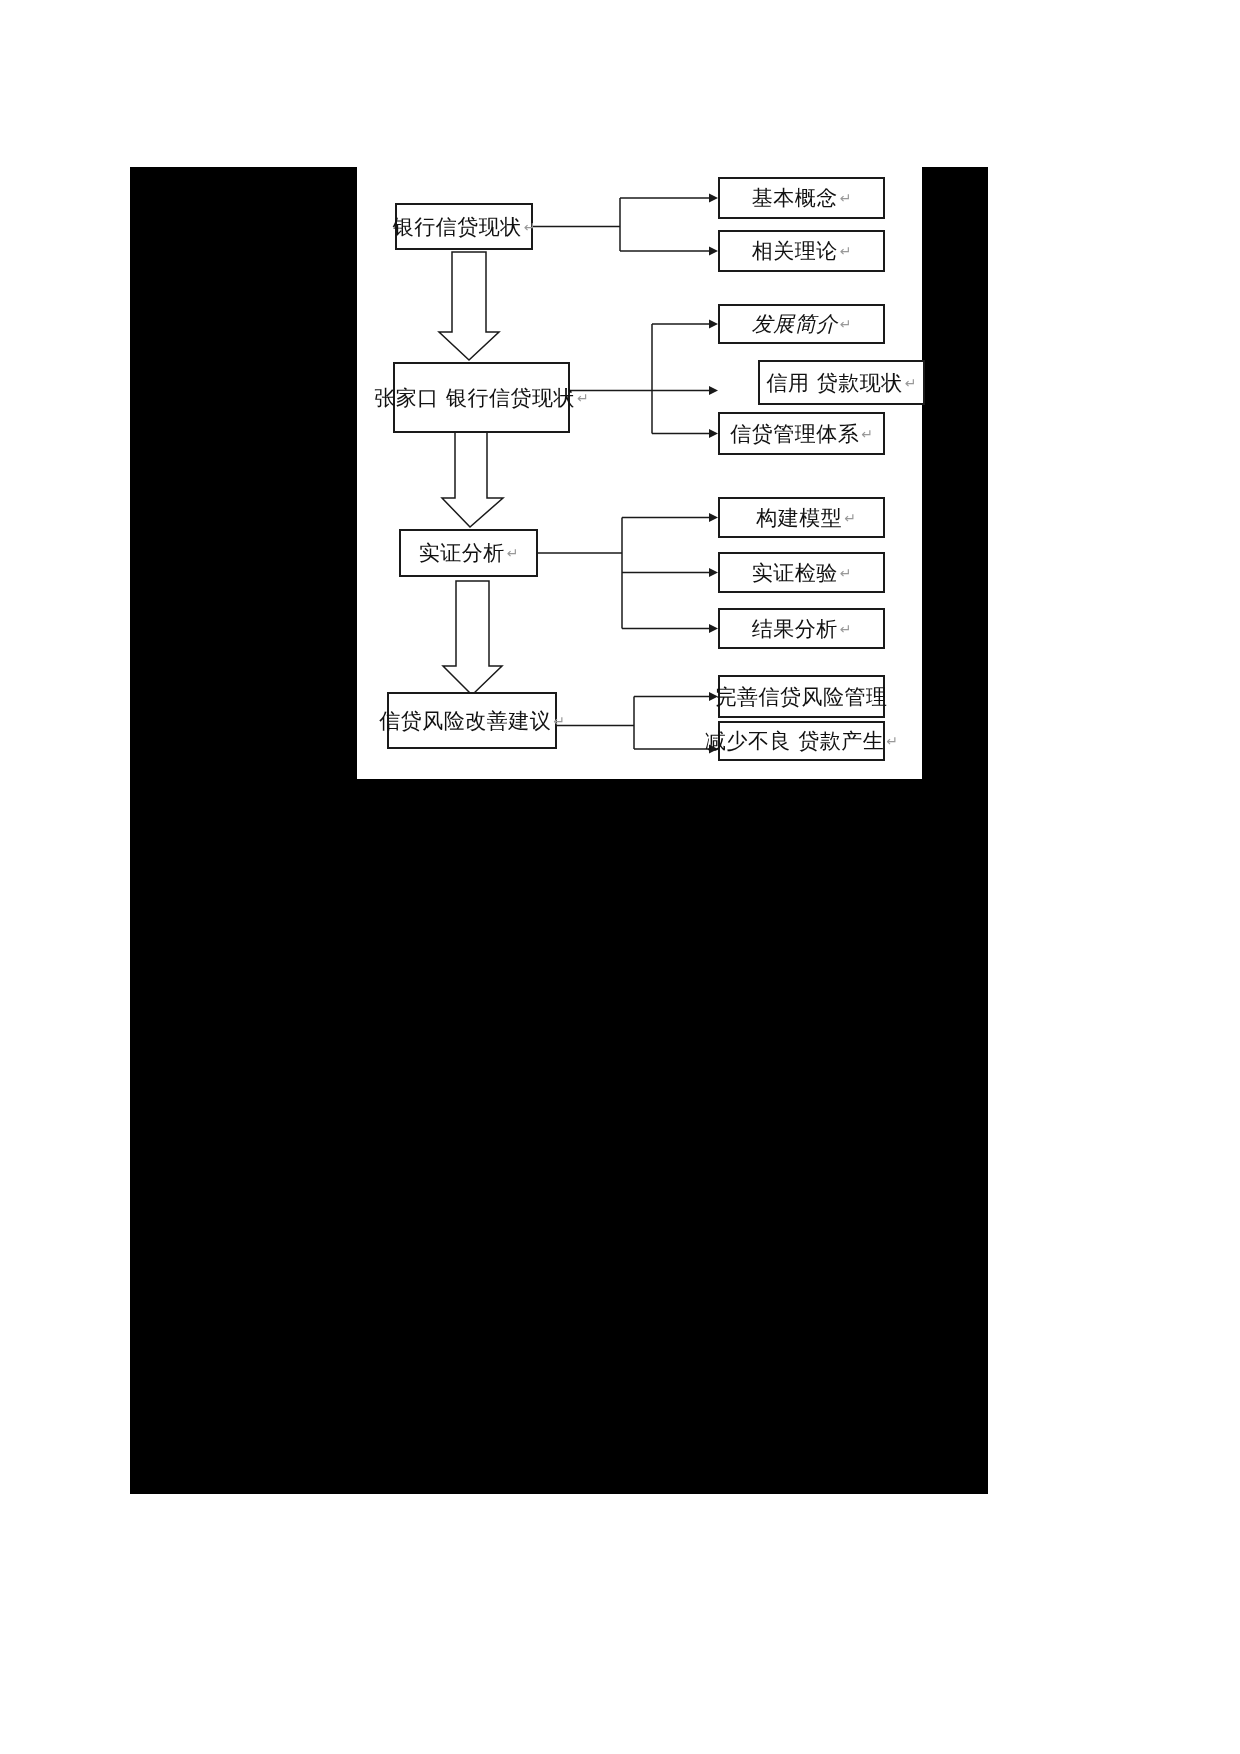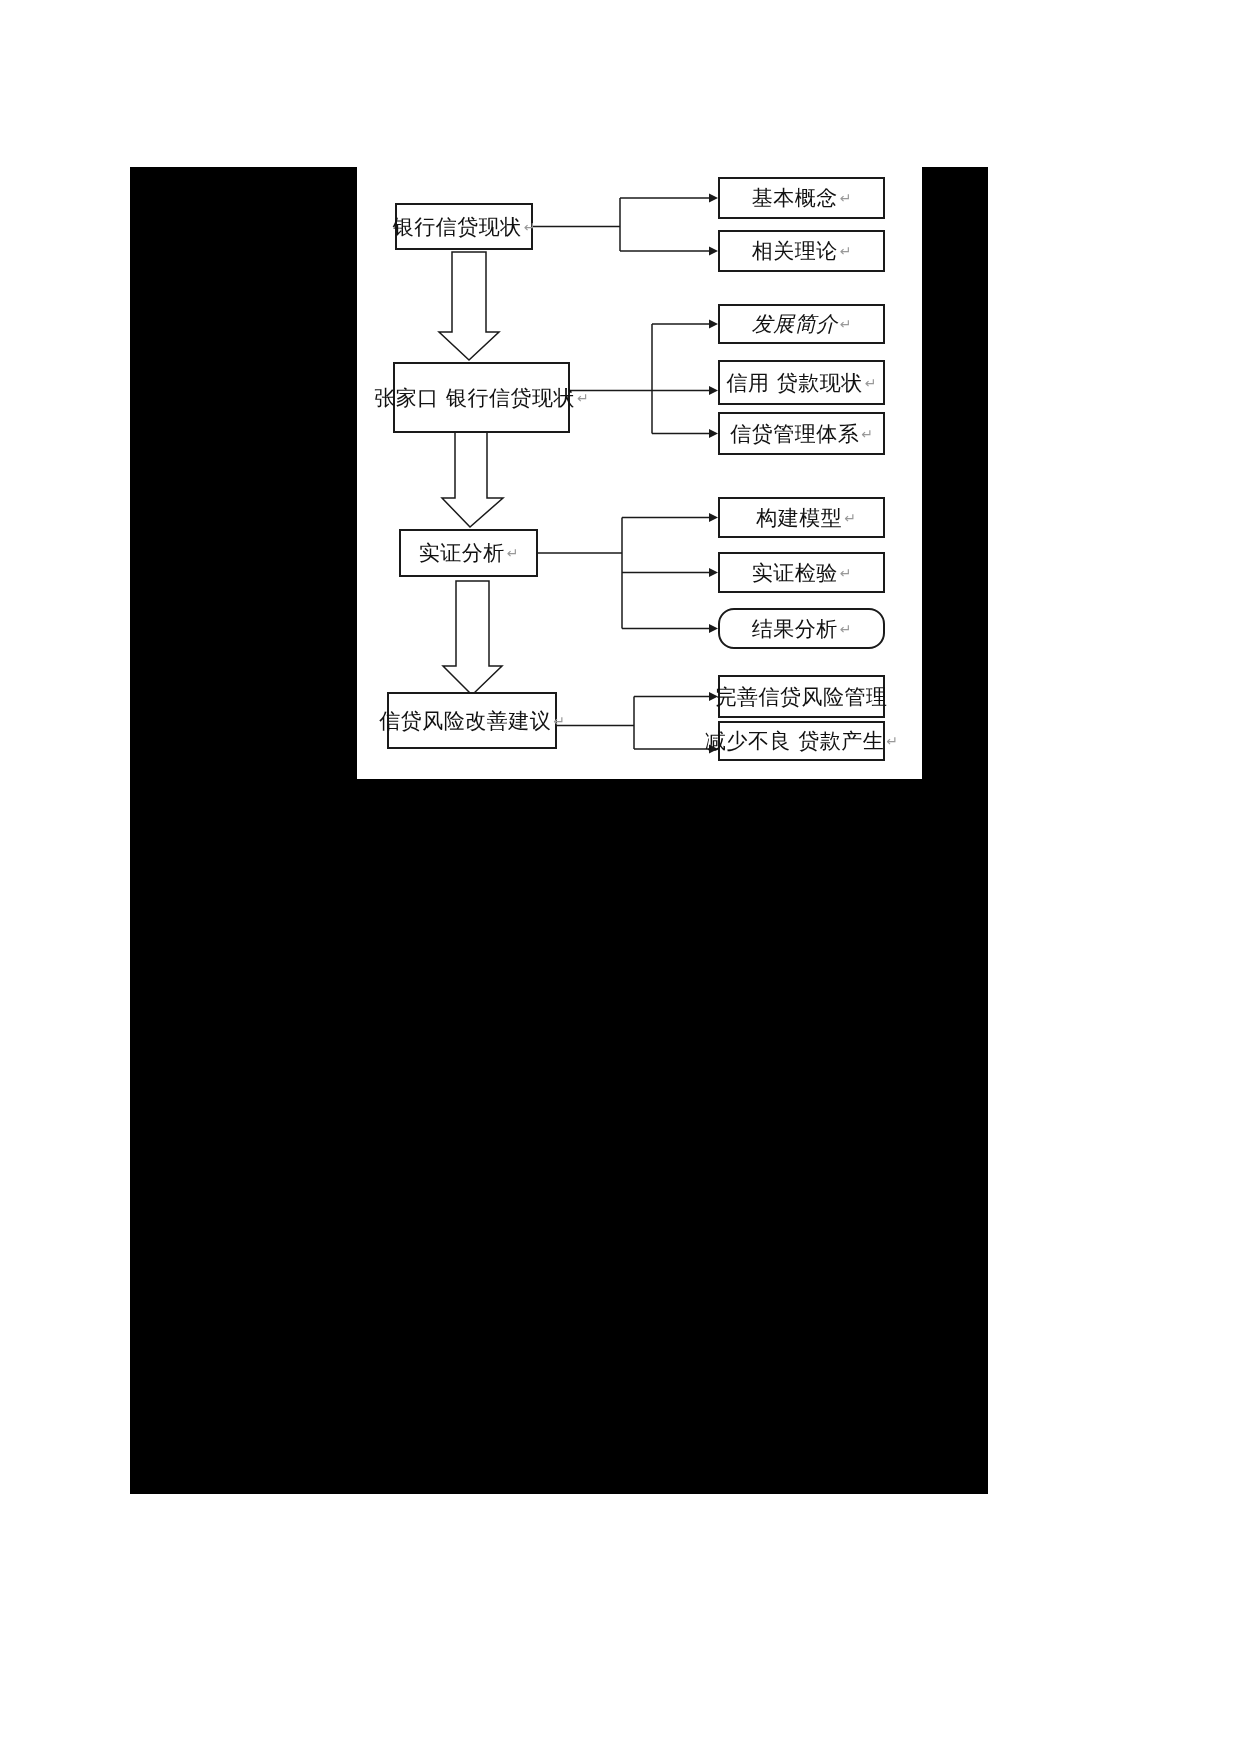--- a/index.html
+++ b/index.html
@@ -16,25 +16,25 @@
   
   .b1{left:38px;top:36px;width:138px;height:47px;}
   .b2{left:36px;top:195px;width:177px;height:71px;}
   .b3{left:42px;top:362px;width:139px;height:48px;text-align:center;}
   .b4{left:30px;top:525px;width:170px;height:57px;}
   
   .rb{left:361px;width:167px;}
   .r1{top:10px;height:42px;}
   .r2{top:63px;height:42px;}
   .r3{top:137px;height:40px;font-style:italic;}
-  .r4{top:193px;height:45px;}
+  .r4{top:193px;height:45px;margin-left:40px;}
   .r5{top:245px;height:43px;}
   .r6{top:330px;height:41px;padding-left:9px;}
   .r7{top:385px;height:41px;}
-  .r8{top:441px;height:41px;border-radius:16px;}
+  .r8{top:441px;height:41px;}
   .r9{top:508px;height:43px;}
   .r10{top:554px;height:40px;}
 </style>
 </head>
 <body>
 
 <div class="backdrop"></div>
 
 <div class="figure">
 

